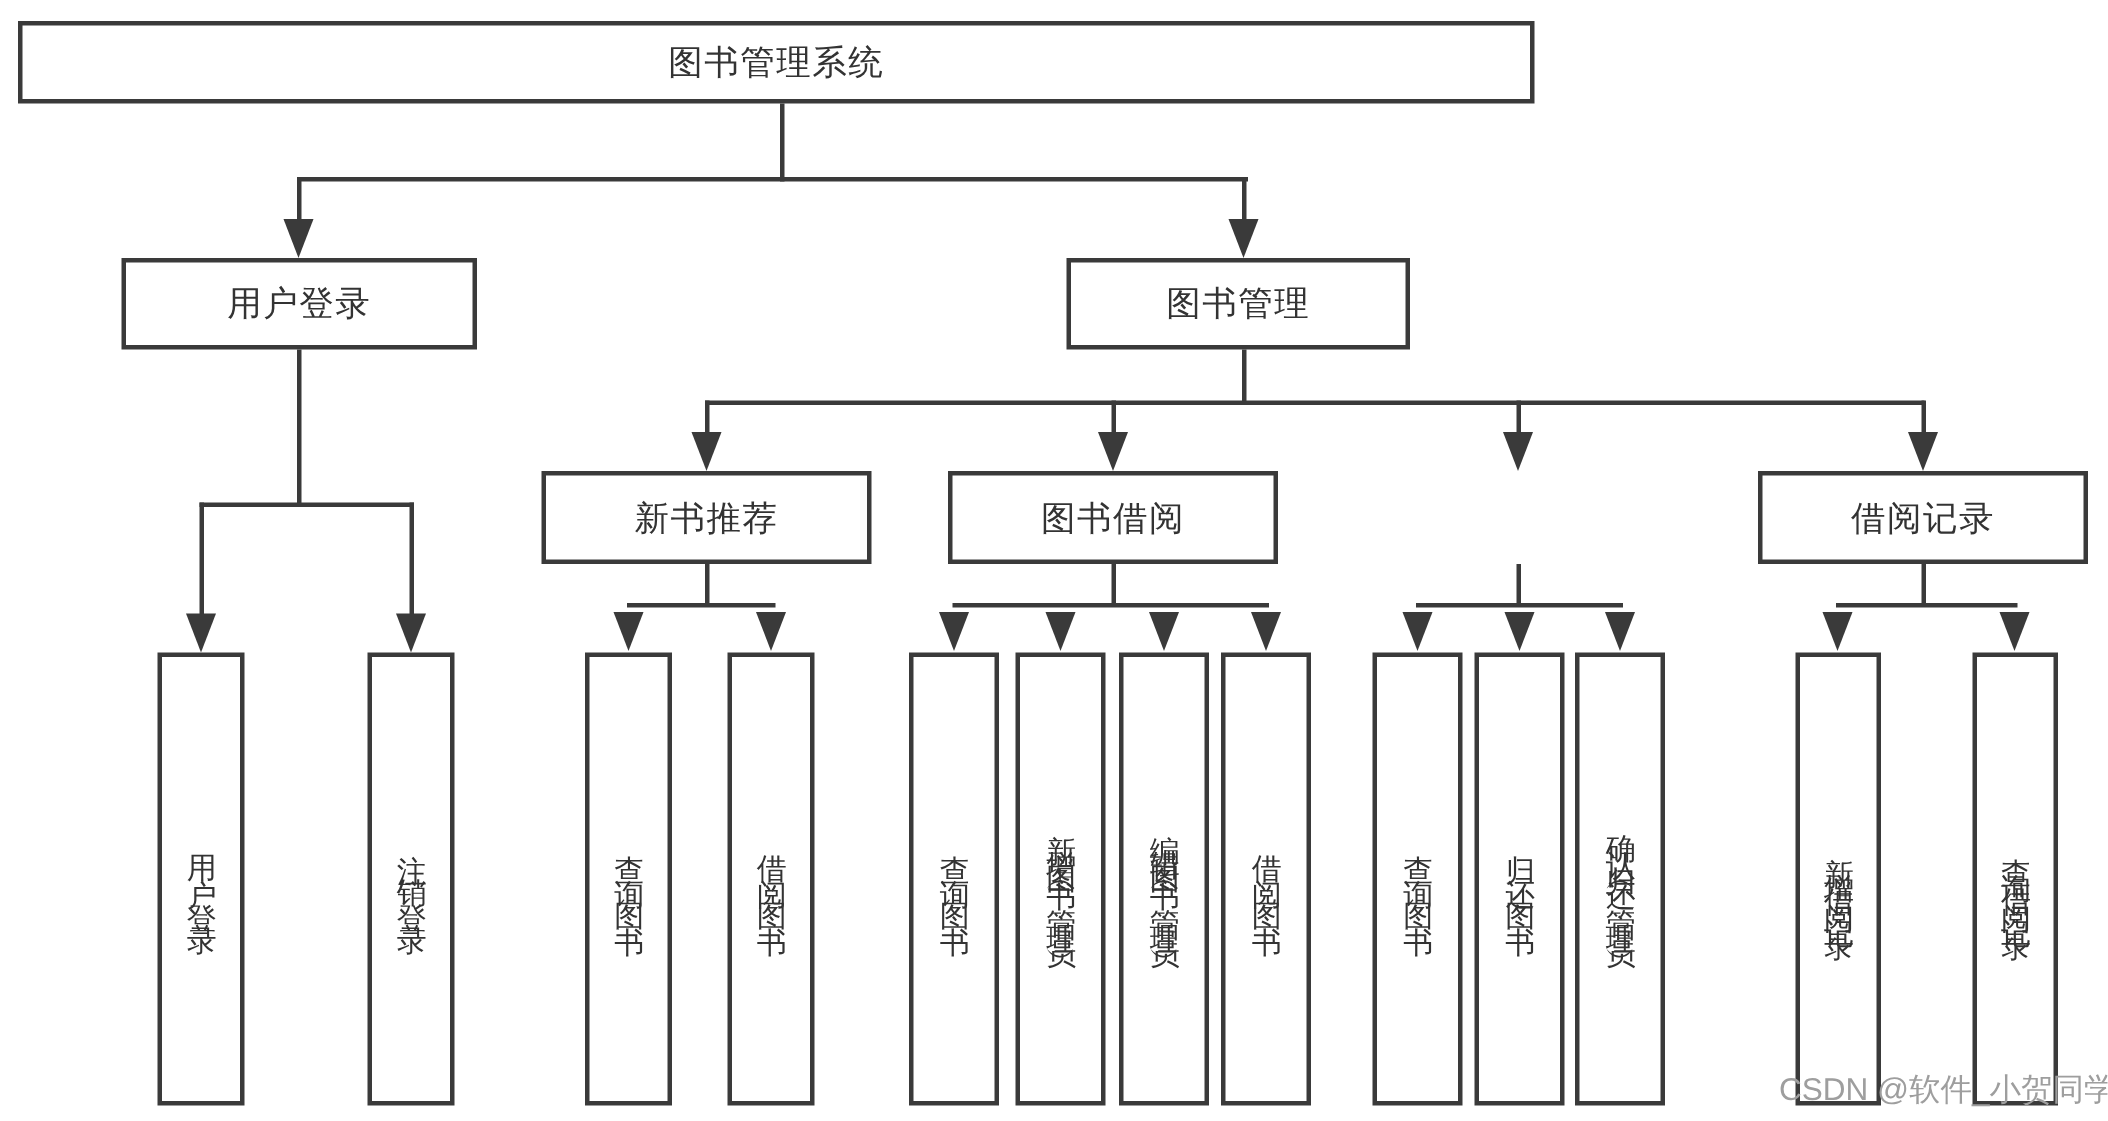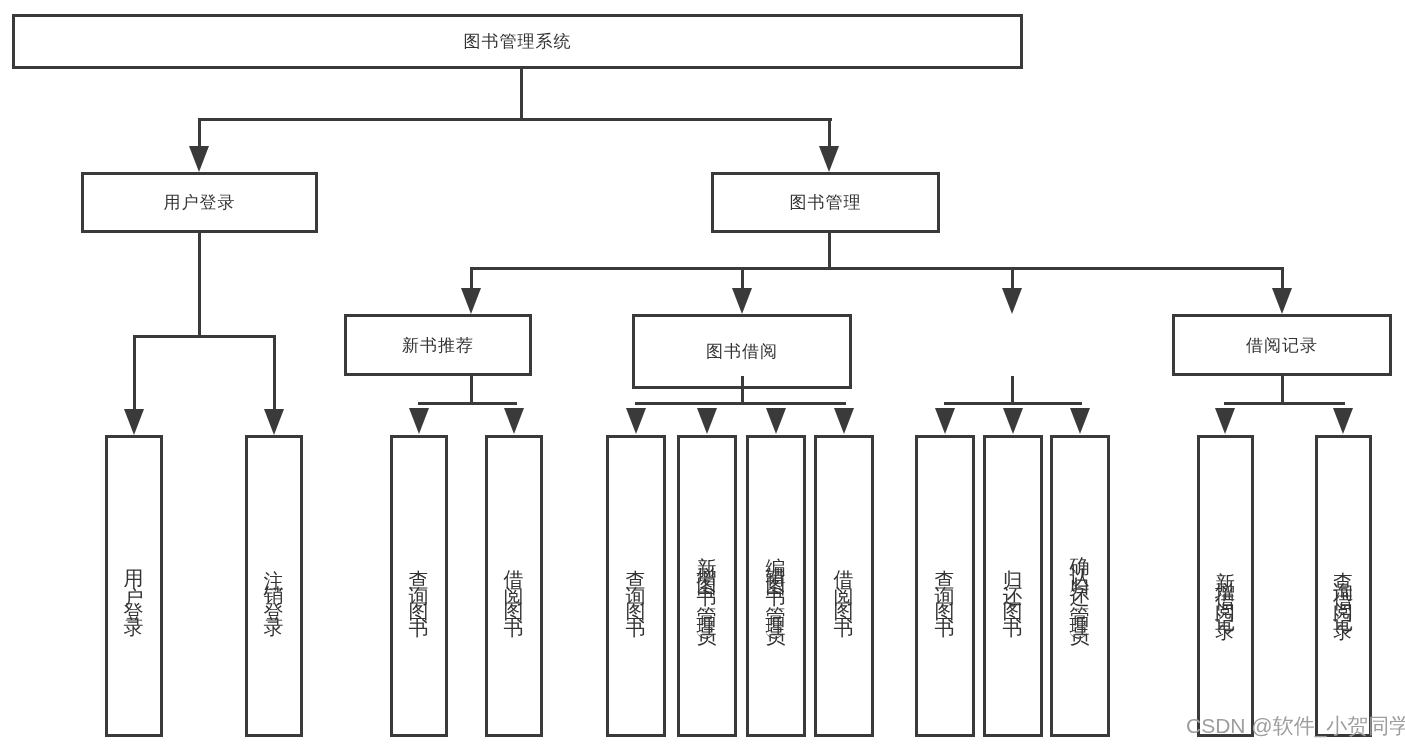--- a/index.html
+++ b/index.html
@@ -24,21 +24,21 @@
   .node{
     position:absolute;
     box-sizing:border-box;
     border:3px solid var(--line);
     background:var(--bg);
     display:flex;
     align-items:center;
     justify-content:center;
   }
   .node .lbl{
-    font-size:17px;
+    font-size:23px;
     color:var(--text);
     letter-spacing:1px;
     white-space:nowrap;
   }
   .leaf{
     position:absolute;
     box-sizing:border-box;
     top:435px;
     height:302px;
     border:3px solid var(--line);
@@ -113,24 +113,24 @@
   <div class="hl" style="left:470px;top:267px;width:813px"></div>
   <div class="vl" style="left:470px;top:267px;height:24px"></div>
   <div class="arr" style="left:461px;top:288px"></div>
   <div class="vl" style="left:741px;top:267px;height:24px"></div>
   <div class="arr" style="left:732px;top:288px"></div>
   <div class="vl" style="left:1011px;top:267px;height:24px"></div>
   <div class="arr" style="left:1002px;top:288px"></div>
   <div class="vl" style="left:1281px;top:267px;height:24px"></div>
   <div class="arr" style="left:1272px;top:288px"></div>
 
-  <div class="node" style="left:344px;top:314px;width:188px;height:62px">
+  <div class="node" style="left:361px;top:314px;width:220px;height:62px">
     <span class="lbl">新书推荐</span>
   </div>
-  <div class="node" style="left:632px;top:314px;width:220px;height:75px">
+  <div class="node" style="left:632px;top:314px;width:220px;height:62px">
     <span class="lbl">图书借阅</span>
   </div>
   <div class="node" style="left:1172px;top:314px;width:220px;height:62px">
     <span class="lbl">借阅记录</span>
   </div>
 
   <div class="vl" style="left:470px;top:376px;height:28px"></div>
   <div class="hl" style="left:418px;top:402px;width:99px"></div>
   <div class="arr" style="left:409px;top:408px"></div>
   <div class="arr" style="left:504px;top:408px"></div>

